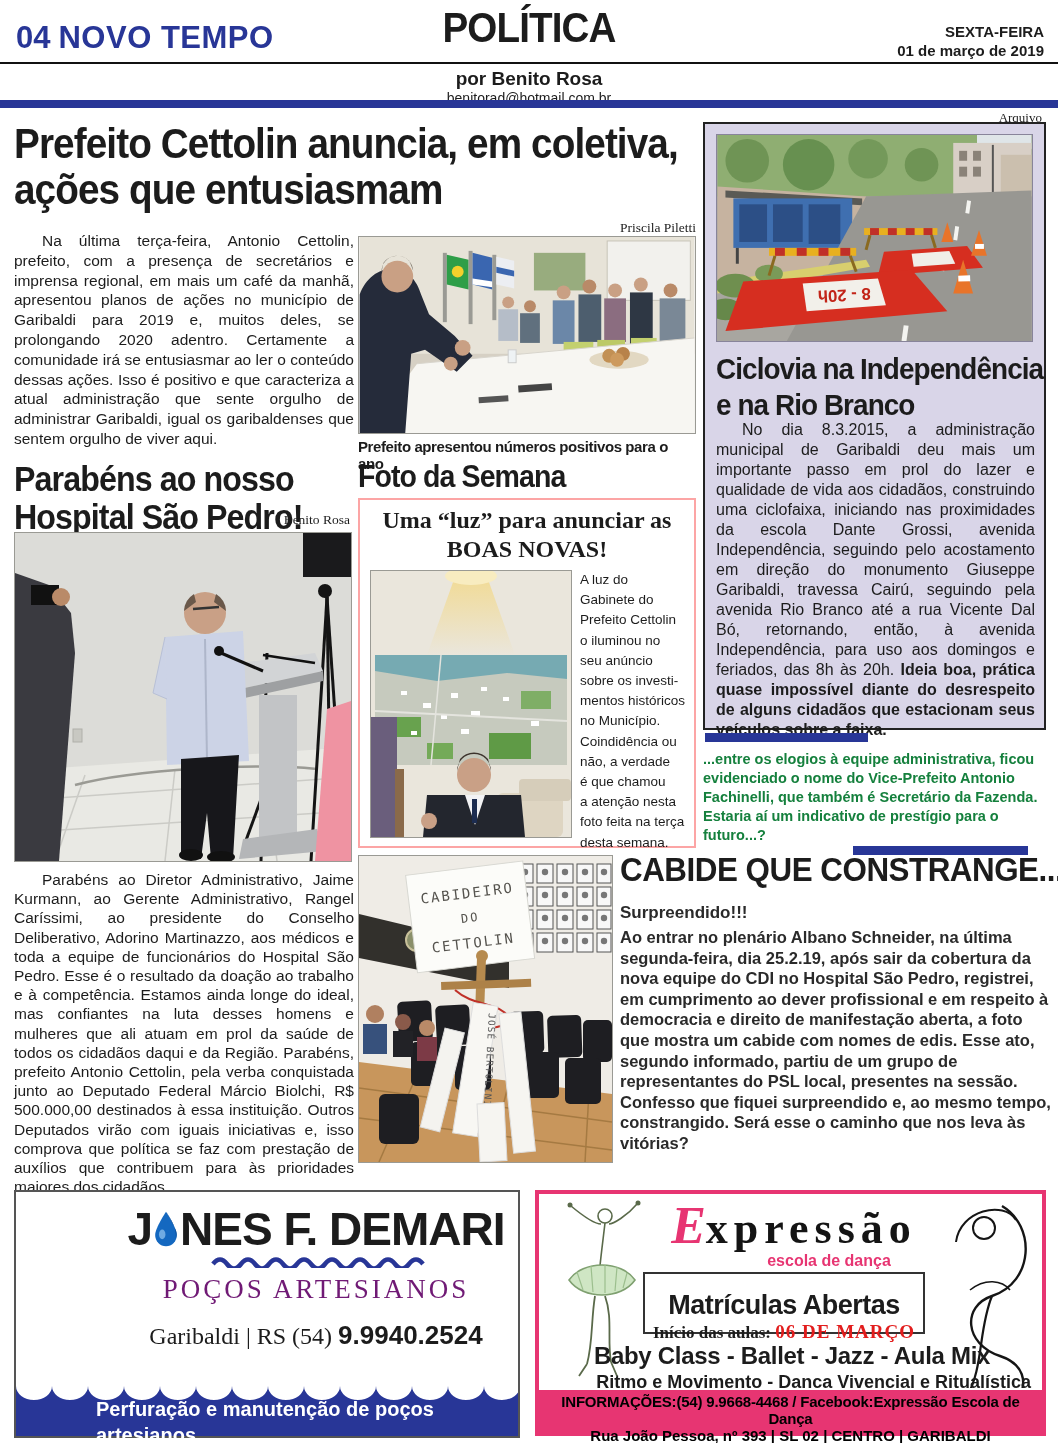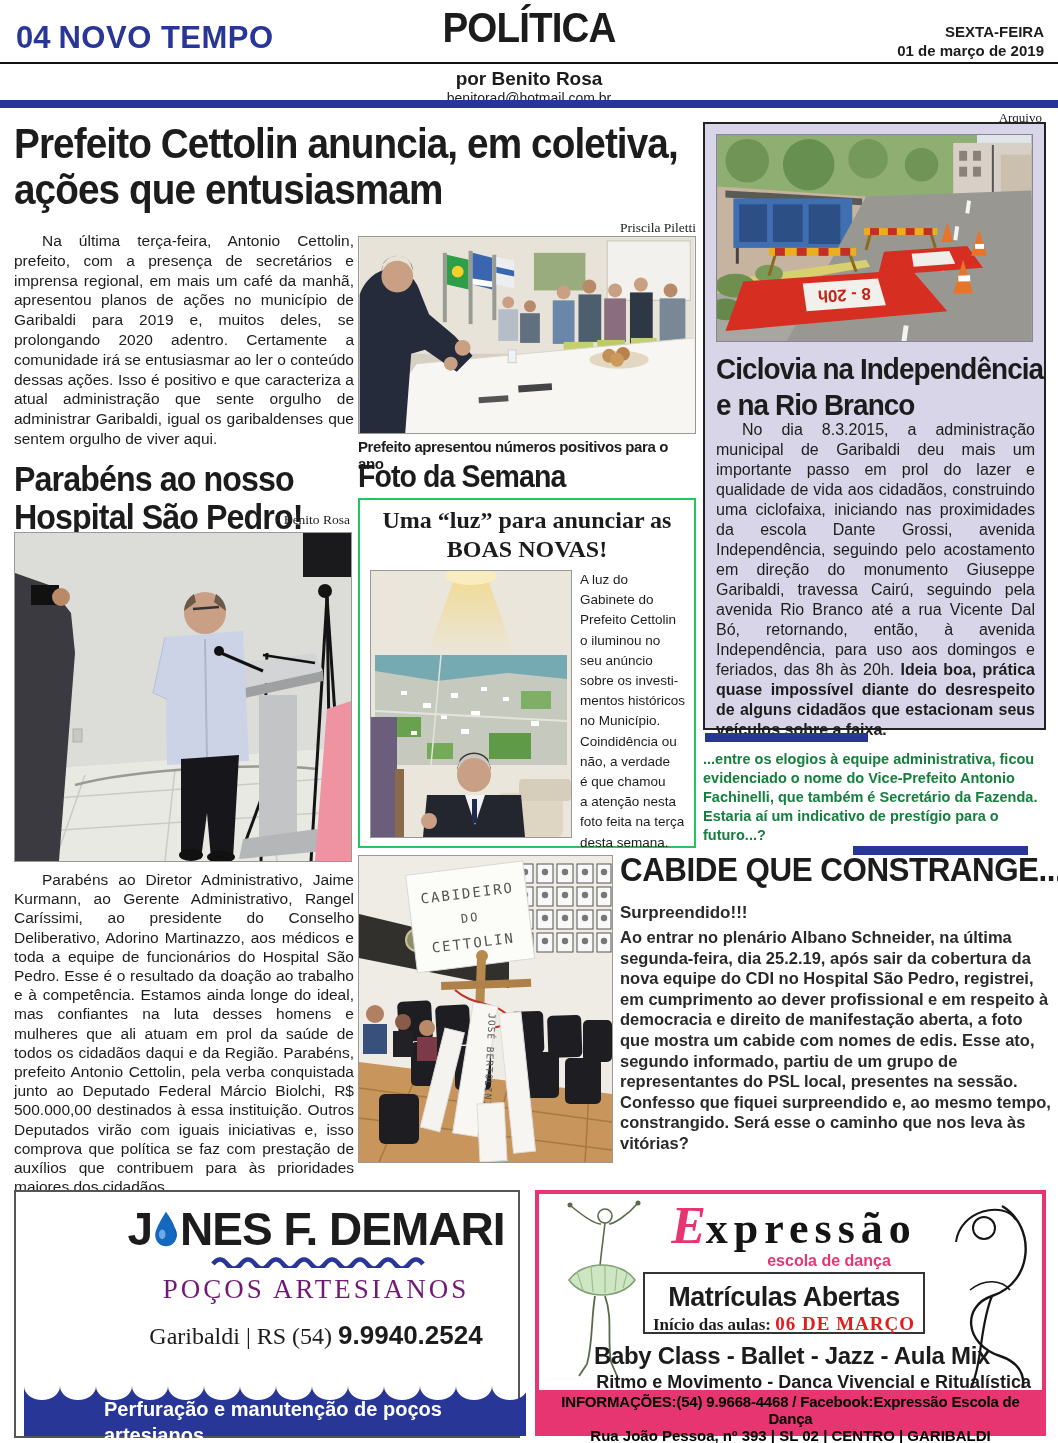--- a/index.html
+++ b/index.html
@@ -86,21 +86,21 @@
       <path d="M0,198 L0,58 C6,42 18,32 34,32 C48,32 58,44 62,58 L70,78 L96,100 L114,120 L98,136 L66,114 L52,118 L46,198 Z" fill="#252b3a"></path>
       <circle cx="38" cy="40" r="16" fill="#c9a084"></circle>
       <path d="M22,36 a16,16 0 0 1 32,-2 l-4,-10 a16,14 0 0 0 -26,2 z" fill="#8a8378"></path>
       <circle cx="104" cy="112" r="8" fill="#c9a084"></circle>
         <circle cx="92" cy="128" r="7" fill="#c9a084"></circle>
     </svg>
   </div>
   <div class="abs bold" style="left:358px;top:438px;width:338px;font-size:15px;letter-spacing:-.4px;">Prefeito apresentou números positivos para o ano</div>
 
   <div class="abs cond" style="left:358px;top:460px;width:360px;font-size:31px;transform:scaleX(.92);">Foto da Semana</div>
-  <div class="abs" style="left:358px;top:498px;width:338px;height:350px;border:2px solid #22c55e;box-sizing:border-box;background:#fff;">
+  <div class="abs" style="left:358px;top:498px;width:338px;height:350px;border:2px solid #fca5a5;box-sizing:border-box;background:#fff;">
     <div class="abs serif bold" style="left:0;top:6px;width:334px;text-align:center;font-size:24px;line-height:29px;white-space:pre-line;">Uma “luz” para anunciar as
 BOAS NOVAS!</div>
     <div class="abs photo-frame" style="left:10px;top:70px;width:202px;height:268px;">
       <svg viewBox="0 0 200 266" width="200" height="266">
         <defs>
           <linearGradient id="beam" x1="0" y1="0" x2="0" y2="1">
             <stop offset="0" stop-color="#f2d98c" stop-opacity=".95"></stop>
             <stop offset="1" stop-color="#f2d98c" stop-opacity="0"></stop>
           </linearGradient>
         </defs>
@@ -404,21 +404,21 @@
     </div>
     <div class="abs" style="left:195px;top:64px;">
       <svg width="216" height="12" viewBox="0 0 216 12">
         <path d="M2,8 q7,-9 14,0 t14,0 t14,0 t14,0 t14,0 t14,0 t14,0 t14,0 t14,0 t14,0 t14,0 t14,0 t14,0 t14,0 t14,0" stroke="#283697" stroke-width="4.5" fill="none"></path>
       </svg>
     </div>
     <div class="abs serif" style="left:100px;top:82px;width:400px;text-align:center;font-size:27px;letter-spacing:3px;color:#701a75;">POÇOS ARTESIANOS</div>
     <div class="abs" style="left:100px;top:128px;width:400px;text-align:center;">
       <span class="serif" style="font-size:24px;">Garibaldi | RS (54) </span><span style="font-size:26px;font-weight:bold;">9.9940.2524</span>
     </div>
-    <div class="abs" style="left:8px;bottom:0;width:502px;height:66px;">
+    <div class="abs" style="left:0;bottom:0;width:502px;height:66px;">
       <svg width="502" height="66" viewBox="0 0 502 66" preserveAspectRatio="none">
         <path d="M0,66 L0,16 a18,14 0 0 0 36,0 a18,14 0 0 0 36,0 a18,14 0 0 0 36,0 a18,14 0 0 0 36,0 a18,14 0 0 0 36,0 a18,14 0 0 0 36,0 a18,14 0 0 0 36,0 a18,14 0 0 0 36,0 a18,14 0 0 0 36,0 a18,14 0 0 0 36,0 a18,14 0 0 0 36,0 a18,14 0 0 0 36,0 a18,14 0 0 0 36,0 a18,14 0 0 0 36,0 L504,66 Z" fill="#283697"></path>
       </svg>
       <div class="abs bold" style="left:80px;top:26px;width:420px;color:#fff;font-size:20px;line-height:26px;">
         <div>Perfuração e manutenção de poços artesianos</div>
 
       </div>
     </div>
   </div>
 
@@ -442,21 +442,21 @@
         <path d="M16,44 C20,12 64,2 76,22" stroke="#151515" stroke-width="2"></path>
         <path d="M52,98 C38,132 44,170 26,200" stroke="#151515" stroke-width="2.2"></path>
         <path d="M30,92 C45,80 62,82 70,92" stroke="#151515" stroke-width="1.6"></path>
       </svg>
     </div>
     <div class="abs" style="left:100px;top:2px;width:310px;text-align:center;">
       <span class="serif" style="font-size:52px;font-weight:bold;font-style:italic;color:#e73572;">E</span><span class="serif" style="font-size:44px;font-weight:bold;letter-spacing:6px;color:#141414;">xpressão</span>
     </div>
     <div class="abs bold" style="left:170px;top:58px;width:240px;text-align:center;font-size:16px;color:#e73572;">escola de dança</div>
     <div class="abs" style="left:104px;top:78px;width:282px;height:62px;border:2px solid #333;box-sizing:border-box;text-align:center;">
-      <div style="font-size:27px;font-weight:bold;margin-top:8px;letter-spacing:-.5px;">Matrículas Abertas</div>
+      <div style="font-size:27px;font-weight:bold;margin-top:16px;letter-spacing:-.5px;">Matrículas Abertas</div>
       <div>
         <span class="serif bold" style="font-size:17px;">Início das aulas: </span><span class="serif bold" style="font-size:19px;color:#e21d1d;letter-spacing:1px;">06 DE MARÇO</span>
       </div>
     </div>
     <div class="abs bold" style="left:14px;top:148px;width:478px;text-align:center;font-size:24px;letter-spacing:-.3px;">Baby Class  -  Ballet  - Jazz  - Aula Mix</div>
     <div class="abs bold" style="left:14px;top:178px;width:478px;text-align:right;font-size:18px;">Ritmo e Movimento - Dança Vivencial e Ritualística</div>
     <div class="abs" style="left:0;bottom:0;width:503px;height:44px;background:#e73572;border-top:2px solid #fff;box-sizing:border-box;text-align:center;color:#000000;">
       <div class="bold" style="font-size:15px;margin-top:3px;letter-spacing:-.2px;">INFORMAÇÕES:(54) 9.9668-4468 / Facebook:Expressão Escola de Dança</div>
       <div class="bold" style="font-size:15px;">Rua João Pessoa, nº 393 | SL 02 | CENTRO | GARIBALDI</div>
     </div>

